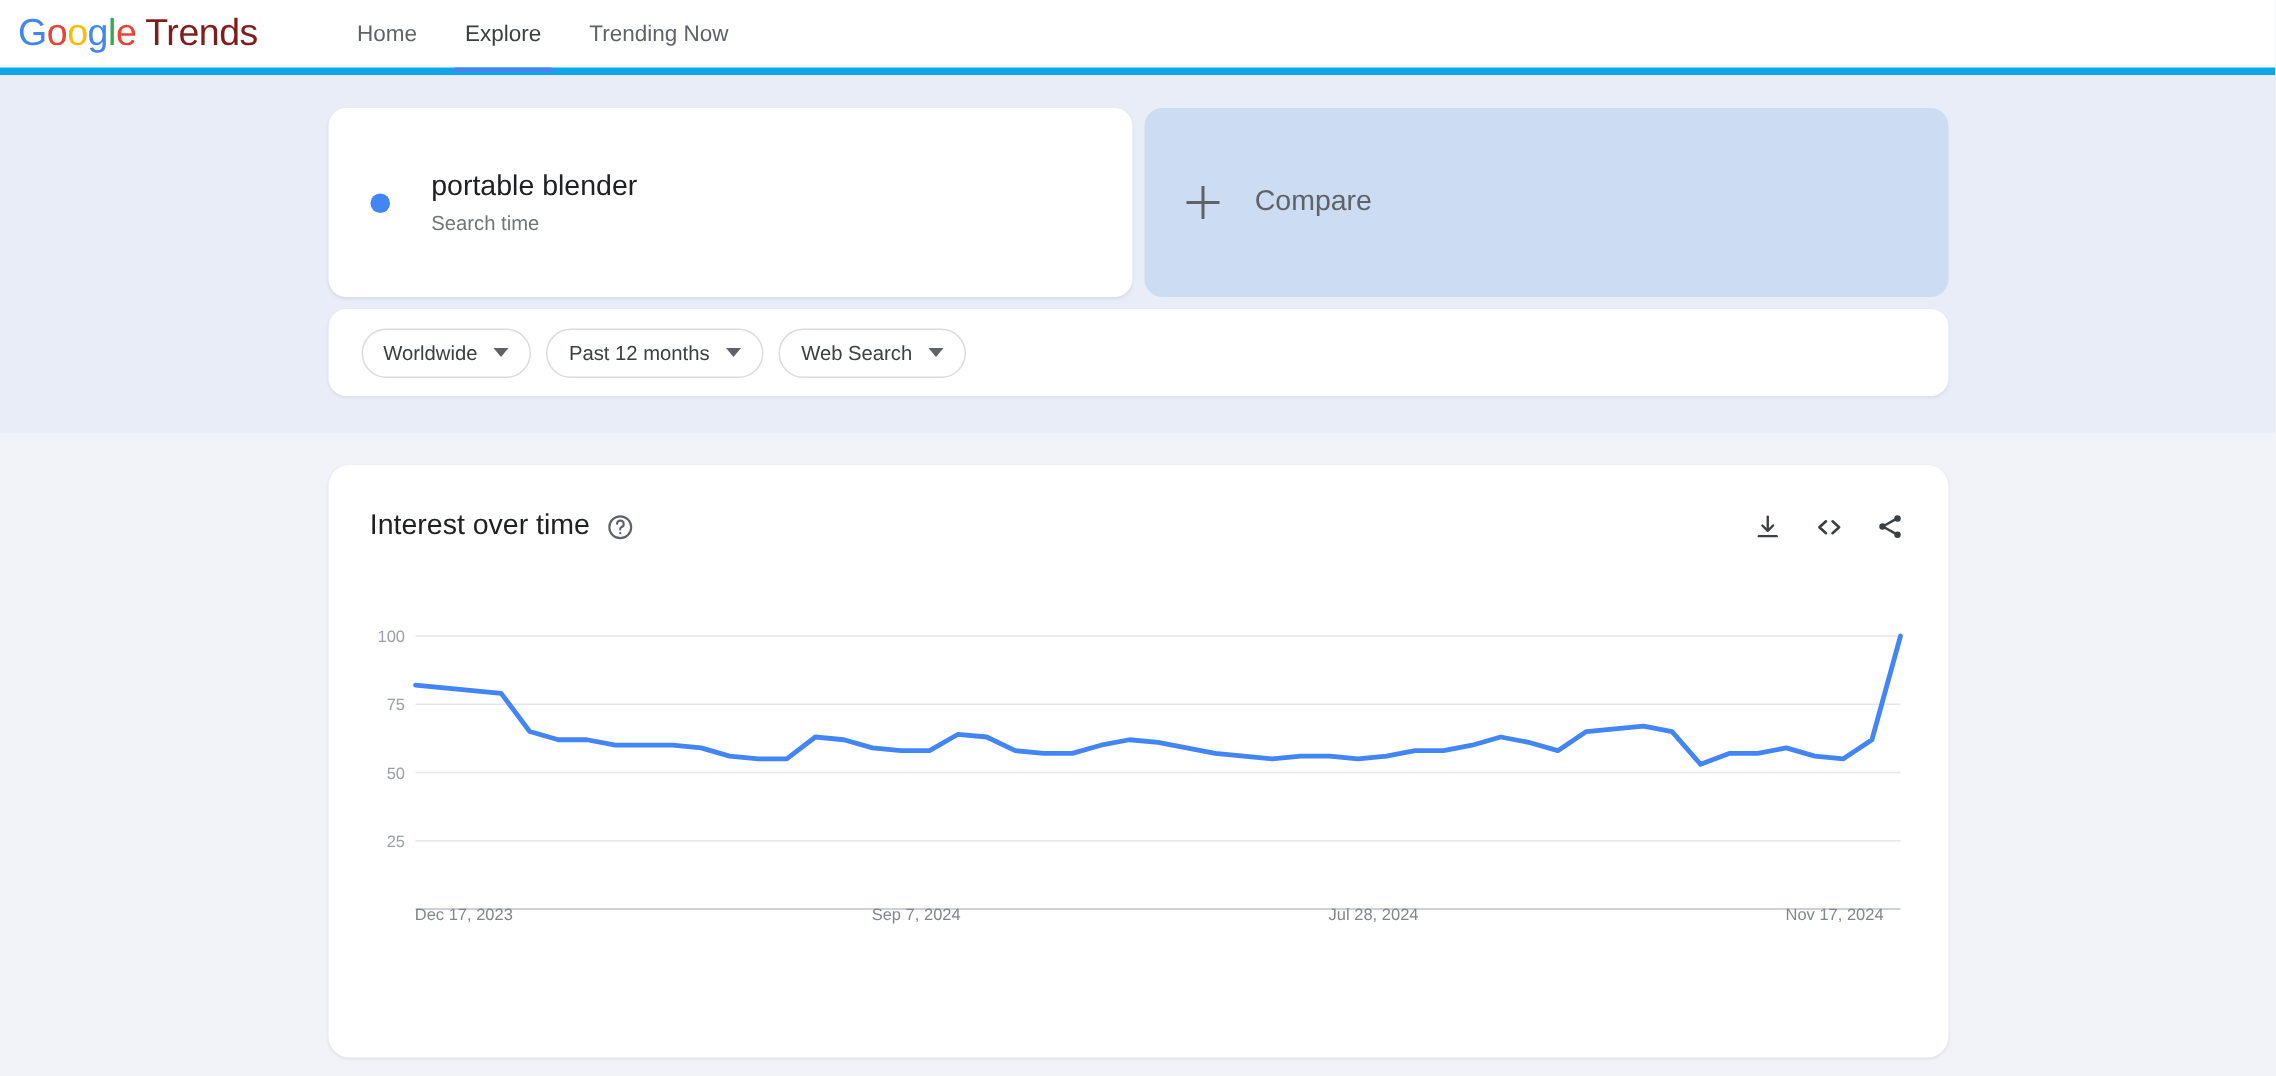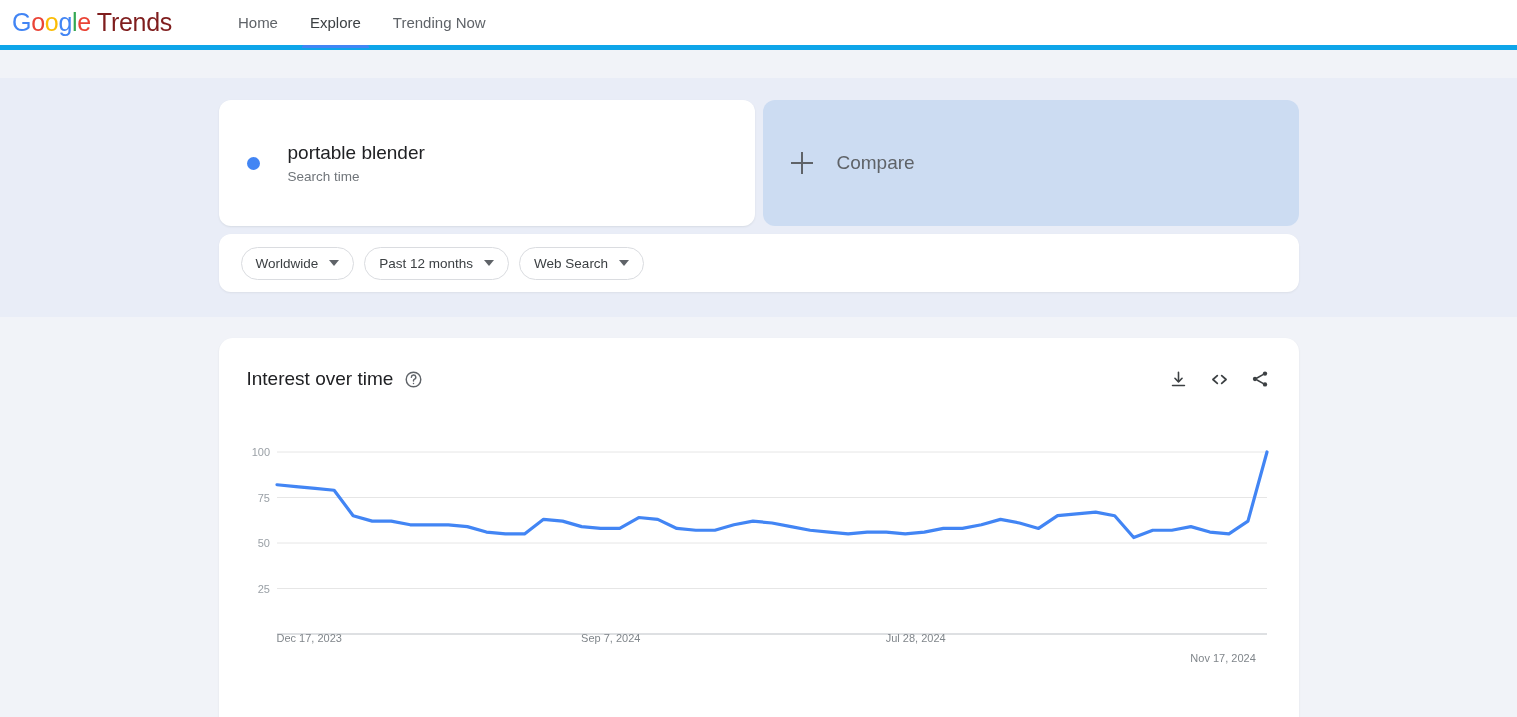--- a/index.html
+++ b/index.html
@@ -72,21 +72,20 @@
     height: 3px;
     background: #4285f4;
     border-radius: 2px 2px 0 0;
   }
 
   
   .query-section {
     background: #e9edf7;
     padding: 22px 0 25px 0;
     min-height: 237px;
-    margin-top: 28px;
   }
   .inner {
     width: 1080px;
     margin: 0 auto;
     position: relative;
   }
   .term-row {
     display: flex;
     gap: 8px;
     align-items: stretch;
@@ -360,18 +359,18 @@
           <text x="23" y="55.5" text-anchor="end" font-size="11" fill="#9aa0a6" font-family="&quot;Liberation Sans&quot;, sans-serif">75</text>
           <line x1="30" x2="1020" y1="6" y2="6" stroke="#e6e6e6" stroke-width="1" vector-effect="non-scaling-stroke"></line>
           <text x="23" y="10" text-anchor="end" font-size="11" fill="#9aa0a6" font-family="&quot;Liberation Sans&quot;, sans-serif">100</text>
           <line x1="30" x2="1020" y1="188" y2="188" stroke="#bdc1c6" stroke-width="1" vector-effect="non-scaling-stroke"></line>
           <path d="M30.00 38.76 L49.04 40.58 L68.08 42.40 L87.12 44.22 L106.15 69.70 L125.19 75.16 L144.23 75.16 L163.27 78.80 L182.31 78.80 L201.35 78.80 L220.38 80.62 L239.42 86.08 L258.46 87.90 L277.50 87.90 L296.54 73.34 L315.58 75.16 L334.62 80.62 L353.65 82.44 L372.69 82.44 L391.73 71.52 L410.77 73.34 L429.81 82.44 L448.85 84.26 L467.88 84.26 L486.92 78.80 L505.96 75.16 L525.00 76.98 L544.04 80.62 L563.08 84.26 L582.12 86.08 L601.15 87.90 L620.19 86.08 L639.23 86.08 L658.27 87.90 L677.31 86.08 L696.35 82.44 L715.38 82.44 L734.42 78.80 L753.46 73.34 L772.50 76.98 L791.54 82.44 L810.58 69.70 L829.62 67.88 L848.65 66.06 L867.69 69.70 L886.73 91.54 L905.77 84.26 L924.81 84.26 L943.85 80.62 L962.88 86.08 L981.92 87.90 L1000.96 75.16 L1020.00 6.00" fill="none" stroke="#4285f4" stroke-width="3.2" stroke-linejoin="round" stroke-linecap="round" vector-effect="non-scaling-stroke"></path>
         </svg>
       <div class="xaxis-labels" id="xaxis-labels">
           <span class="xlab" style="left: 2.93%;">Dec 17, 2023</span>
           <span class="xlab" style="left: 32.677%;">Sep 7, 2024</span>
           <span class="xlab" style="left: 62.425%;">Jul 28, 2024</span>
-          <span class="xlab" style="left: 92.172%; margin-top: 20px;">Nov 17, 2024</span>
+          <span class="xlab" style="left: 92.172%;">Nov 17, 2024</span>
         </div>
     </div>
 
   </div>
 </div>
 
 </body></html>

